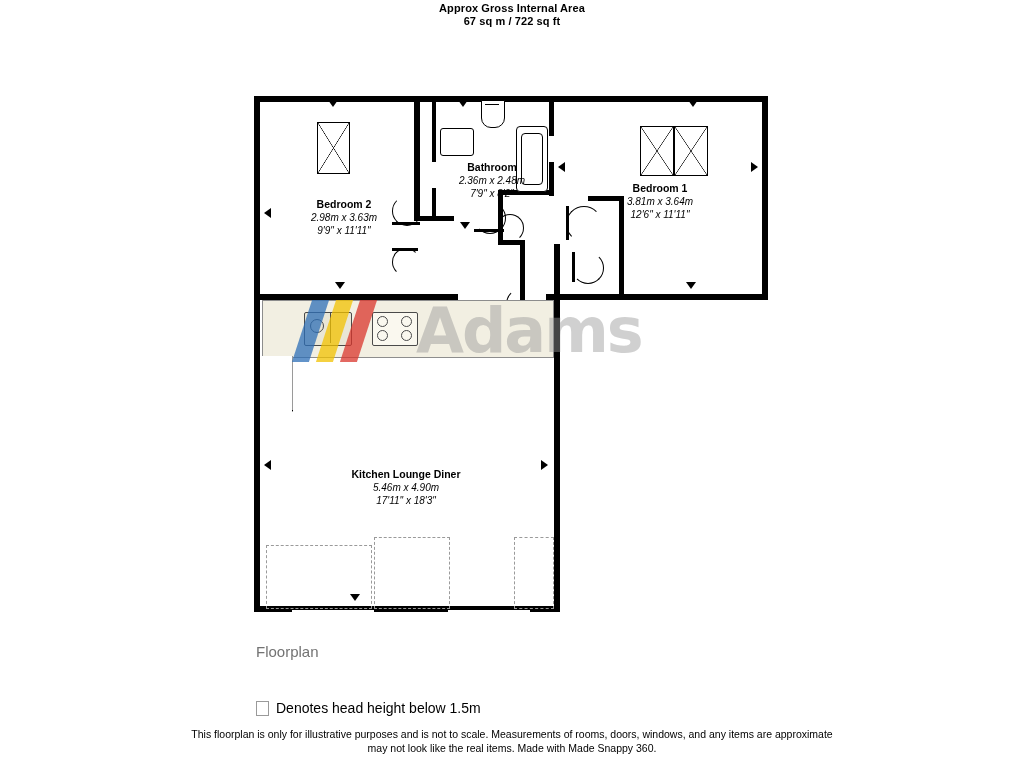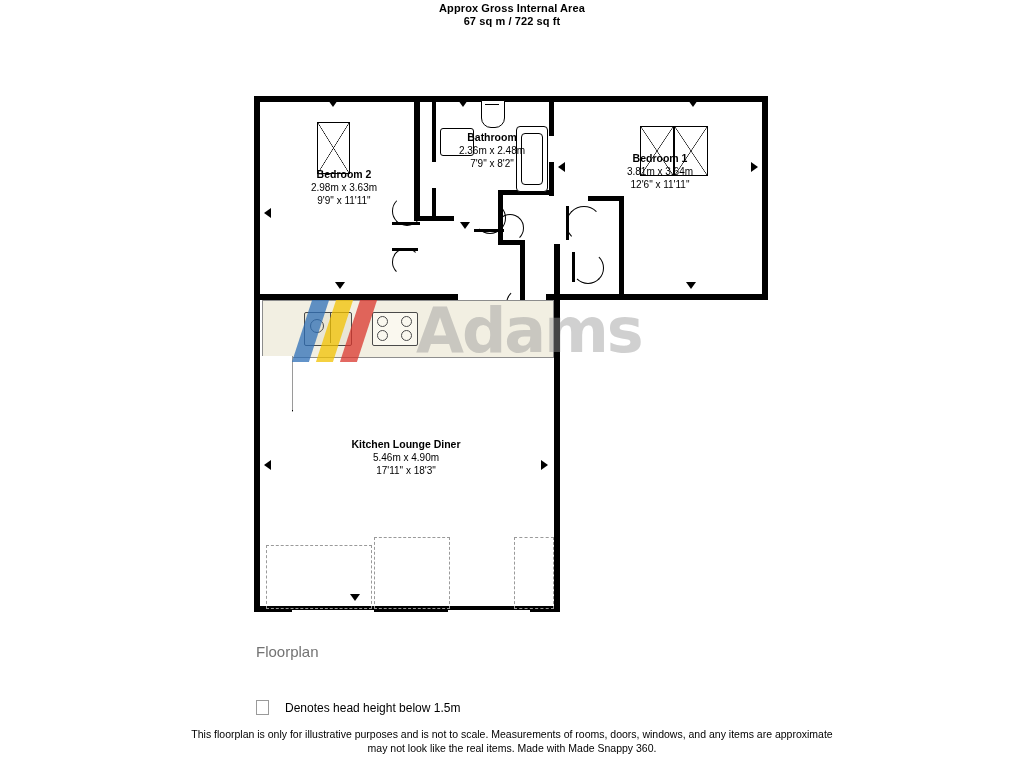--- a/index.html
+++ b/index.html
@@ -53,22 +53,23 @@
   .label {
     position: absolute;
     text-align: center;
     font-size: 10px;
     line-height: 13px;
     color: #000000;
   }
   .label .name {
     font-weight: bold;
     font-size: 10.5px;
-  }
-  .label .dim { font-size: 10px; }
+    margin-top: 30px;
+  }
+  .label .dim { font-size: 10px; font-style: italic; }
 
   
   .watermark {
     position: absolute;
     left: 296px;
     top: 296px;
     width: 452px;
     height: 70px;
     pointer-events: none;
   }
@@ -181,25 +182,25 @@
     position: absolute;
     left: 256px;
     top: 643px;
     font-size: 15px;
     color: #737373;
   }
   .legend {
     position: absolute;
     left: 256px;
     top: 700px;
-    font-size: 12px;
+    font-size: 14px;
     color: #000;
     display: flex;
     align-items: center;
-    gap: 16px;
+    gap: 7px;
   }
   .legend-swatch {
     width: 11px;
     height: 13px;
     border: 1px solid #9a9a9a;
     background: #fff;
     display: inline-block;
   }
   .disclaimer {
     position: absolute;

